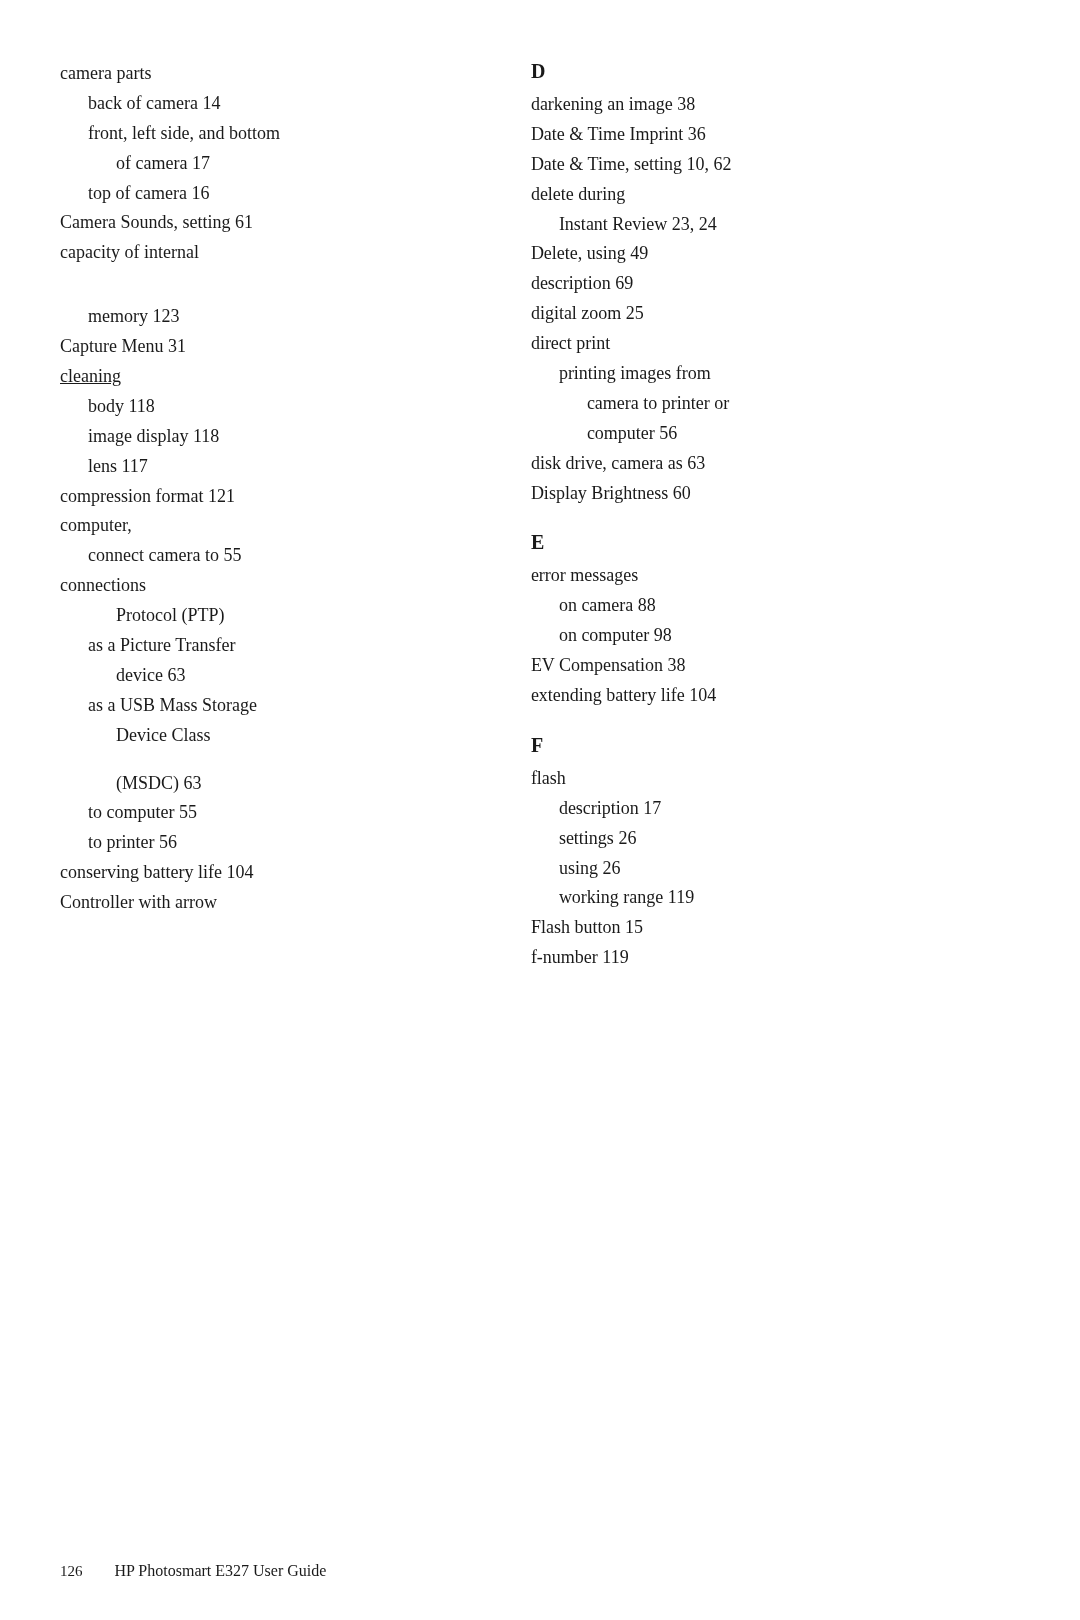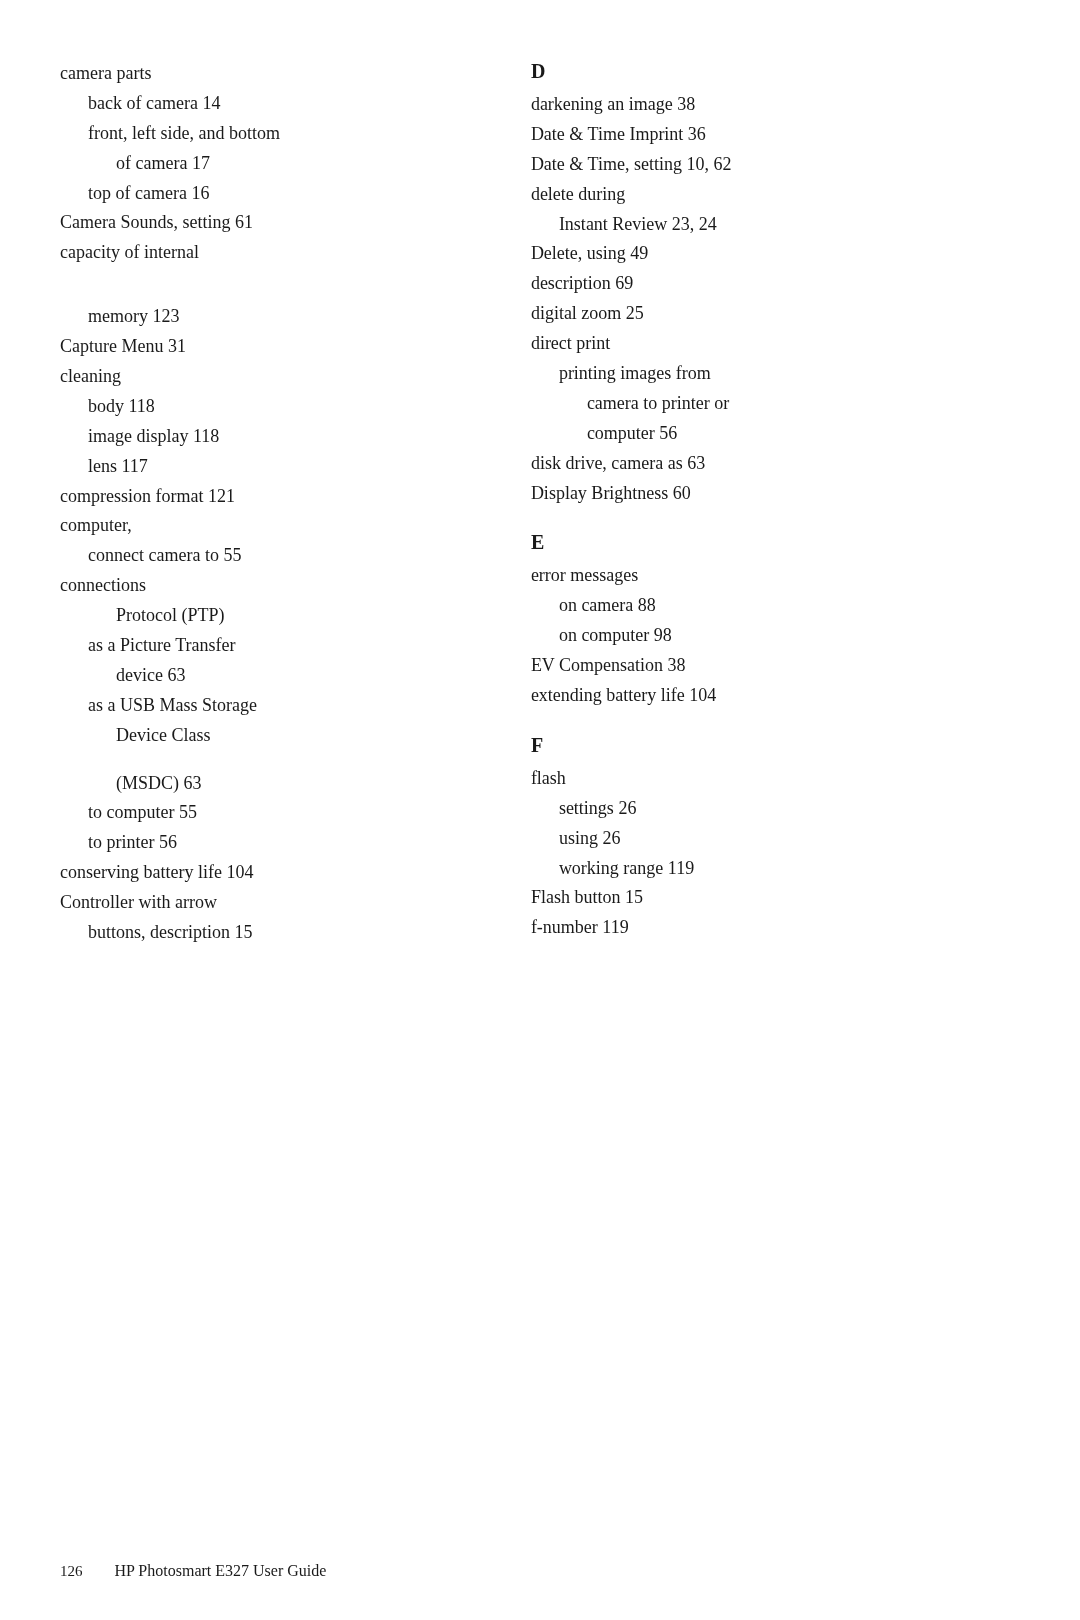--- a/index.html
+++ b/index.html
@@ -96,39 +96,38 @@
     <div class="left-column">
     <div class="index-entry" style="padding-left: 0px;"><span class="entry-text">camera parts</span></div>
         <div class="index-entry" style="padding-left: 28px;"><span class="entry-text">back of camera   14</span></div>
         <div class="index-entry" style="padding-left: 28px;"><span class="entry-text">front, left side, and bottom</span></div>
         <div class="index-entry" style="padding-left: 56px;"><span class="entry-text">of camera   17</span></div>
         <div class="index-entry" style="padding-left: 28px;"><span class="entry-text">top of camera   16</span></div>
         <div class="index-entry" style="padding-left: 0px;"><span class="entry-text">Camera Sounds, setting   61</span></div>
         <div class="index-entry" style="padding-left: 0px;"><span class="entry-text">capacity of internal</span></div>
         <div class="index-entry" style="padding-left: 28px; margin-top: 36px;"><span class="entry-text">memory   123</span></div>
         <div class="index-entry" style="padding-left: 0px;"><span class="entry-text">Capture Menu   31</span></div>
-        <div class="index-entry" style="padding-left: 0px;"><span class="entry-text">cleaning</span></div>
+        <div class="index-entry" style="padding-left: 0px; text-decoration: underline;"><span class="entry-text">cleaning</span></div>
         <div class="index-entry" style="padding-left: 28px;"><span class="entry-text">body   118</span></div>
         <div class="index-entry" style="padding-left: 28px;"><span class="entry-text">image display   118</span></div>
         <div class="index-entry" style="padding-left: 28px;"><span class="entry-text">lens   117</span></div>
         <div class="index-entry" style="padding-left: 0px;"><span class="entry-text">compression format   121</span></div>
         <div class="index-entry" style="padding-left: 0px;"><span class="entry-text">computer,</span></div>
         <div class="index-entry" style="padding-left: 28px;"><span class="entry-text">connect camera to   55</span></div>
         <div class="index-entry" style="padding-left: 0px;"><span class="entry-text">connections</span></div>
         <div class="index-entry" style="padding-left: 56px;"><span class="entry-text">Protocol (PTP)</span></div>
         <div class="index-entry" style="padding-left: 28px;"><span class="entry-text">as a Picture Transfer</span></div>
         <div class="index-entry" style="padding-left: 56px;"><span class="entry-text">device   63</span></div>
         <div class="index-entry" style="padding-left: 28px;"><span class="entry-text">as a USB Mass Storage</span></div>
         <div class="index-entry" style="padding-left: 56px;"><span class="entry-text">Device Class</span></div>
         <div class="index-entry" style="padding-left: 56px; margin-top: 20px;"><span class="entry-text">(MSDC)   63</span></div>
         <div class="index-entry" style="padding-left: 28px;"><span class="entry-text">to computer   55</span></div>
         <div class="index-entry" style="padding-left: 28px;"><span class="entry-text">to printer   56</span></div>
         <div class="index-entry" style="padding-left: 0px;"><span class="entry-text">conserving battery life   104</span></div>
         <div class="index-entry" style="padding-left: 0px;"><span class="entry-text">Controller with arrow</span></div>
-        <div class="index-entry" style="padding-left: 28px;"><span class="entry-text">buttons, description   15</span></div>
       </div>
 
     <div class="right-column">
     <span class="section-letter">D</span>
         <div class="index-entry" style="padding-left: 0px;"><span class="entry-text">darkening an image   38</span></div>
         <div class="index-entry" style="padding-left: 0px;"><span class="entry-text">Date &amp; Time Imprint   36</span></div>
         <div class="index-entry" style="padding-left: 0px;"><span class="entry-text">Date &amp; Time, setting   10,  62</span></div>
         <div class="index-entry" style="padding-left: 0px;"><span class="entry-text">delete during</span></div>
         <div class="index-entry" style="padding-left: 28px;"><span class="entry-text">Instant Review   23,  24</span></div>
         <div class="index-entry" style="padding-left: 0px;"><span class="entry-text">Delete, using   49</span></div>
@@ -141,20 +140,21 @@
         <div class="index-entry" style="padding-left: 0px;"><span class="entry-text">disk drive, camera as   63</span></div>
         <div class="index-entry" style="padding-left: 0px;"><span class="entry-text">Display Brightness   60</span></div>
         <span class="section-letter">E</span>
         <div class="index-entry" style="padding-left: 0px;"><span class="entry-text">error messages</span></div>
         <div class="index-entry" style="padding-left: 28px;"><span class="entry-text">on camera   88</span></div>
         <div class="index-entry" style="padding-left: 28px;"><span class="entry-text">on computer   98</span></div>
         <div class="index-entry" style="padding-left: 0px;"><span class="entry-text">EV Compensation   38</span></div>
         <div class="index-entry" style="padding-left: 0px;"><span class="entry-text">extending battery life   104</span></div>
         <span class="section-letter">F</span>
         <div class="index-entry" style="padding-left: 0px;"><span class="entry-text">flash</span></div>
+        <div class="index-entry" style="padding-left: 28px;"><span class="entry-text">description   17</span></div>
         <div class="index-entry" style="padding-left: 28px;"><span class="entry-text">settings   26</span></div>
         <div class="index-entry" style="padding-left: 28px;"><span class="entry-text">using   26</span></div>
         <div class="index-entry" style="padding-left: 28px;"><span class="entry-text">working range   119</span></div>
         <div class="index-entry" style="padding-left: 0px;"><span class="entry-text">Flash button   15</span></div>
         <div class="index-entry" style="padding-left: 0px;"><span class="entry-text">f-number   119</span></div>
       </div>
 
   </div>
 
   <div class="footer">

